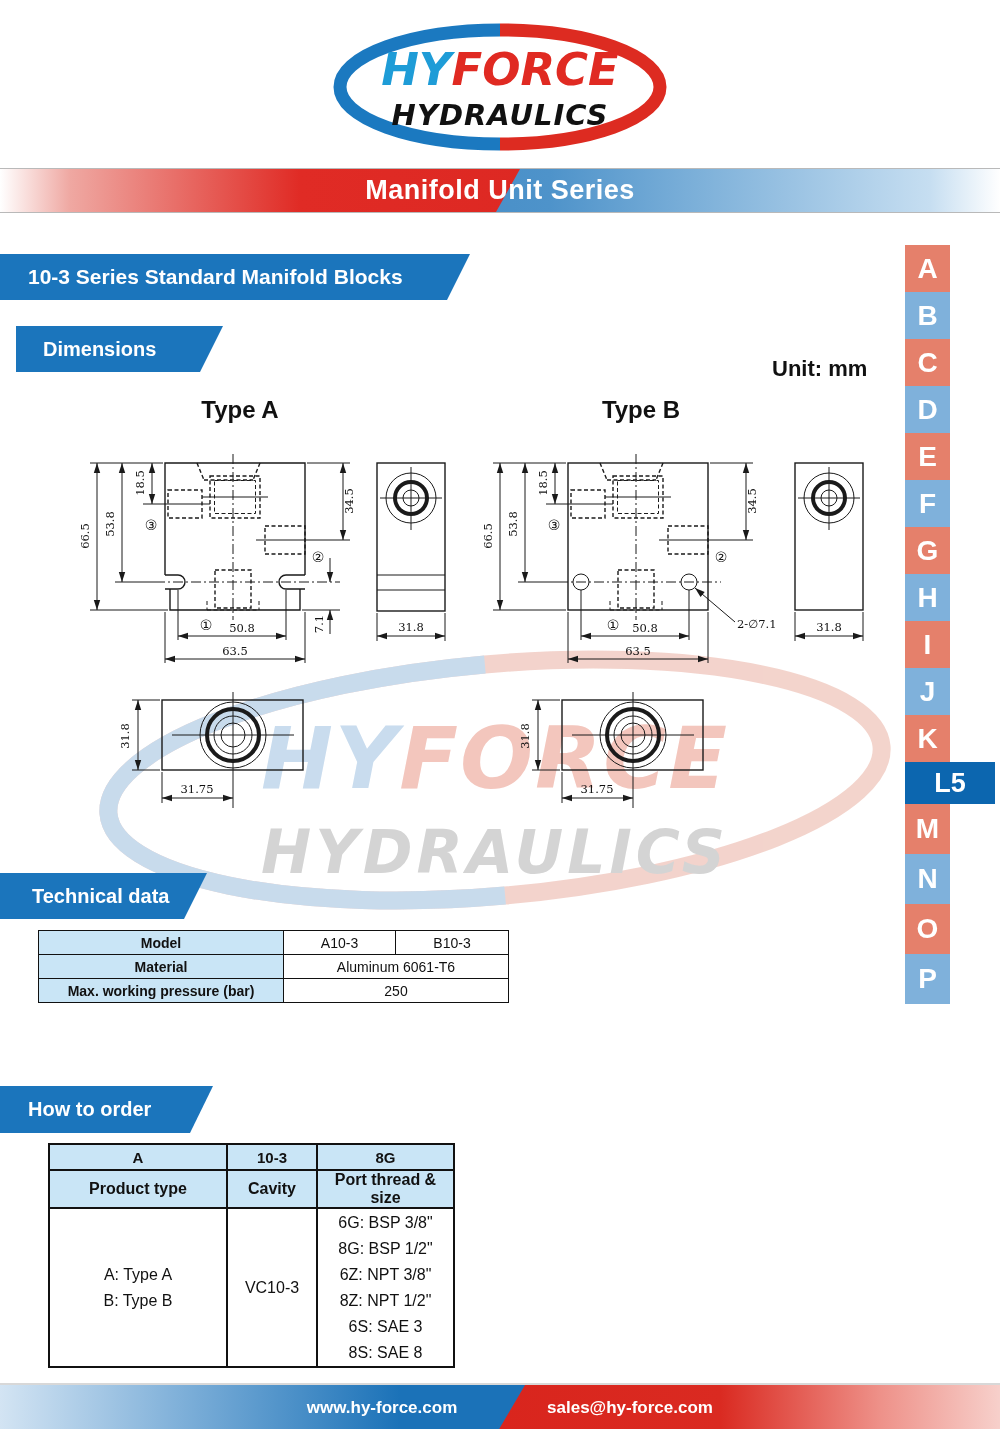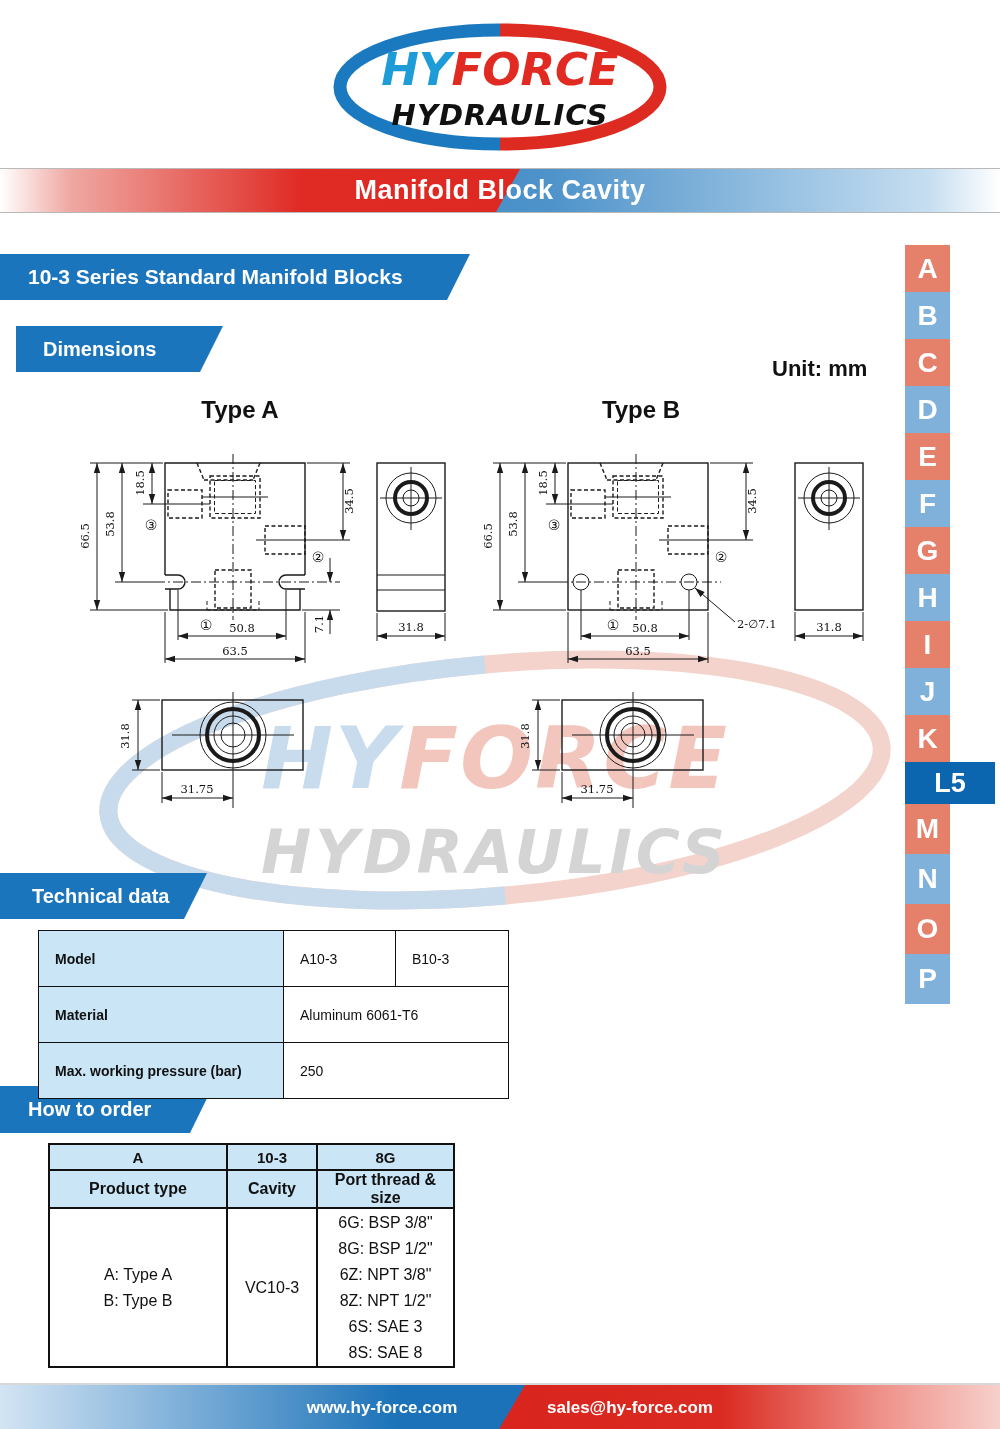--- a/index.html
+++ b/index.html
@@ -50,21 +50,21 @@
 
   
   .wm{position:absolute;left:75px;top:648px;z-index:0;}
   .wm-word1{font:italic bold 86px "DejaVu Sans",sans-serif;text-anchor:middle;letter-spacing:2px;}
   .wm-word2{font:italic bold 60px "DejaVu Sans",sans-serif;text-anchor:middle;fill:#D4D4D4;letter-spacing:4px;}
 
   
   table{border-collapse:collapse;}
   .tech-table{position:absolute;left:38px;top:930px;width:470px;z-index:3;
     font-size:14px;color:#111;table-layout:fixed;}
-  .tech-table td{border:1.6px solid #111;text-align:left;height:23px;padding:16px;background:#fff;}
+  .tech-table td{border:1.6px solid #111;text-align:center;height:23px;padding:0;background:#fff;}
   .tech-table td.hd{background:#C9E5F6;font-weight:bold;}
 
   .order-table{position:absolute;left:48px;top:1143px;width:405px;z-index:3;
     font-size:16px;color:#111;table-layout:fixed;}
   .order-table td{border:2px solid #111;text-align:center;padding:0;background:#fff;}
   .order-table td.hd{background:#C9E5F6;font-weight:bold;font-size:15px;height:24px;}
   .order-table td.hd2{background:#C9E5F6;font-weight:bold;font-size:16px;height:27px;}
   .order-table .ports div{line-height:26px;}
   .order-table .ptype div{line-height:26px;}
 
@@ -96,21 +96,21 @@
 
   <svg class="logo" viewBox="0 0 340 135">
     <path d="M170,8 A160,57 0 0 0 170,122" fill="none" stroke="#1B79C0" stroke-width="13"></path>
     <path d="M170,8 A160,57 0 0 1 170,122" fill="none" stroke="#DD2B21" stroke-width="13"></path>
     <text x="170" y="63" text-anchor="middle" font-family="DejaVu Sans, sans-serif" font-style="italic" font-weight="bold" font-size="45"><tspan fill="#1E9CD7">HY</tspan><tspan fill="#E02A22">FORCE</tspan></text>
     <text x="170" y="103" text-anchor="middle" font-family="DejaVu Sans, sans-serif" font-style="italic" font-weight="bold" font-size="29" fill="#111" letter-spacing="1">HYDRAULICS</text>
   </svg>
 
   <div class="banner-main">
     <div class="blue-overlay"></div>
-    <div class="txt">Manifold Block Cavity</div>
+    <div class="txt">Manifold Unit Series</div>
   </div>
 
   <div class="blue-tab tab-series">10-3 Series Standard Manifold Blocks</div>
   <div class="blue-tab tab-dim">Dimensions</div>
   <div class="unit-note">Unit: mm</div>
   <div class="type-title title-a">Type A</div>
   <div class="type-title title-b">Type B</div>
 
   <div class="idx salmon" style="top:245px;height:47px;line-height:47px;">A</div>
   <div class="idx blue" style="top:292px;height:47px;line-height:47px;">B</div>

